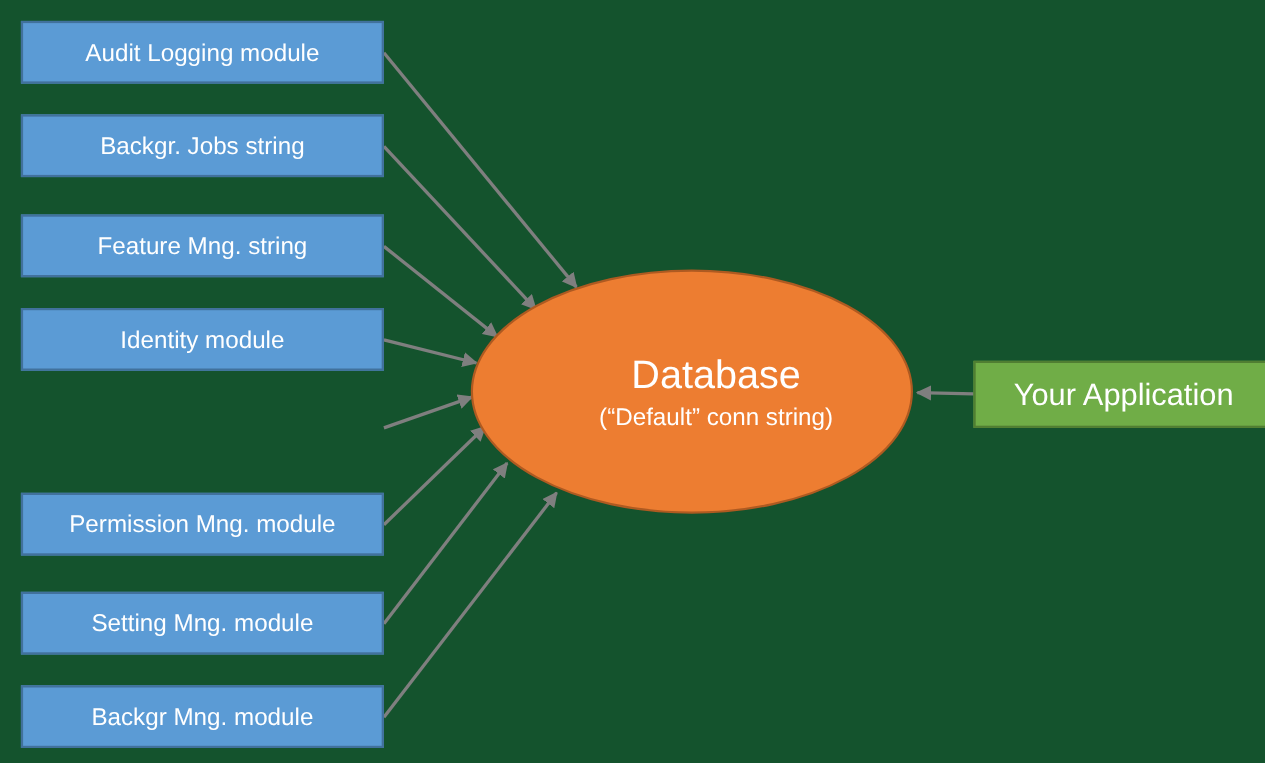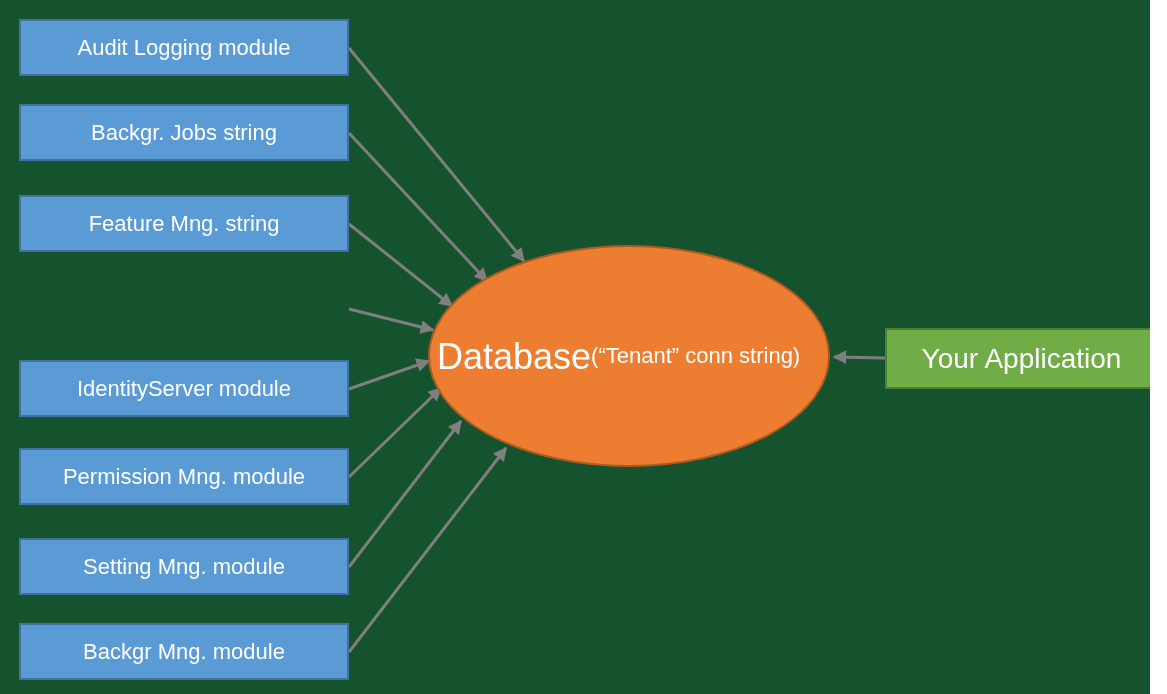--- a/index.html
+++ b/index.html
@@ -24,28 +24,28 @@
     align-items: center;
     justify-content: center;
   }
   .module-label {
     color: #ffffff;
     font-size: 22px;
     white-space: nowrap;
   }
   .db-label {
     position: absolute;
-    left: 437px;
+    left: 451px;
     top: 248px;
     width: 400px;
     height: 216px;
     display: flex;
-    flex-direction: row;
+    flex-direction: column;
     align-items: center;
-    justify-content: flex-start;
+    justify-content: center;
     text-align: center;
     color: #ffffff;
     pointer-events: none;
   }
   .db-title { font-size: 36px; line-height: 1.25; }
   .db-subtitle { font-size: 22px; line-height: 1.45; }
   .app-box {
     position: absolute;
     left: 885px;
     top: 328px;
@@ -92,35 +92,35 @@
 
   <div class="module-box" style="top:19px">
     <span class="module-label">Audit Logging module</span>
   </div>
   <div class="module-box" style="top:104px">
     <span class="module-label">Backgr. Jobs string</span>
   </div>
   <div class="module-box" style="top:195px">
     <span class="module-label">Feature Mng. string</span>
   </div>
-  <div class="module-box" style="top:360px">
-    <span class="module-label">IdentityServer module</span>
+  <div class="module-box" style="top:280px">
+    <span class="module-label">Identity module</span>
   </div>
   <div class="module-box" style="top:448px">
     <span class="module-label">Permission Mng. module</span>
   </div>
   <div class="module-box" style="top:538px">
     <span class="module-label">Setting Mng. module</span>
   </div>
   <div class="module-box" style="top:623px">
     <span class="module-label">Backgr Mng. module</span>
   </div>
 
   <div class="db-label">
     <div class="db-title">Database</div>
-    <div class="db-subtitle">(“Tenant” conn string)</div>
+    <div class="db-subtitle">(“Default” conn string)</div>
   </div>
 
   <div class="app-box">
     <span class="app-label">Your Application</span>
   </div>
 
 </div>
 
 </body></html>

